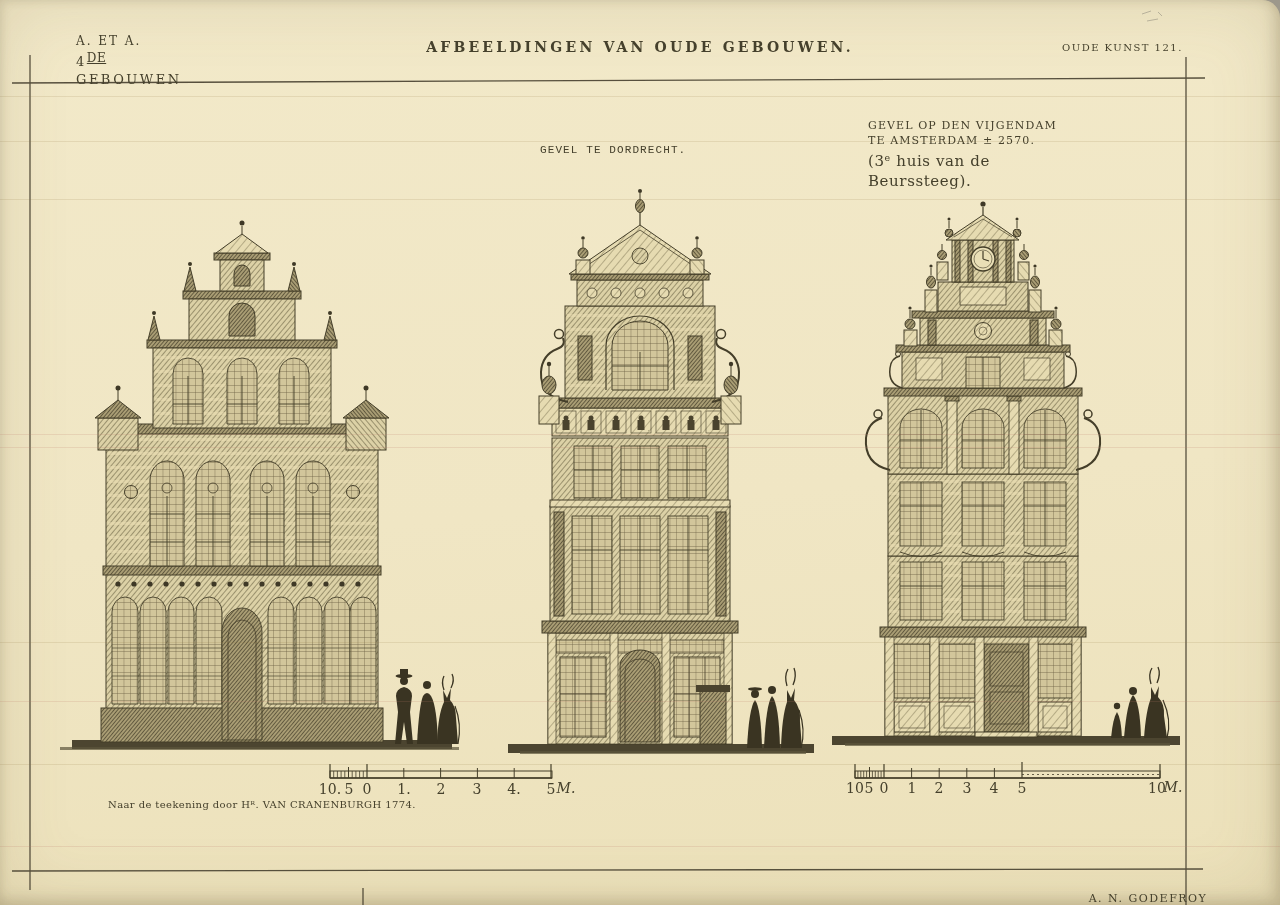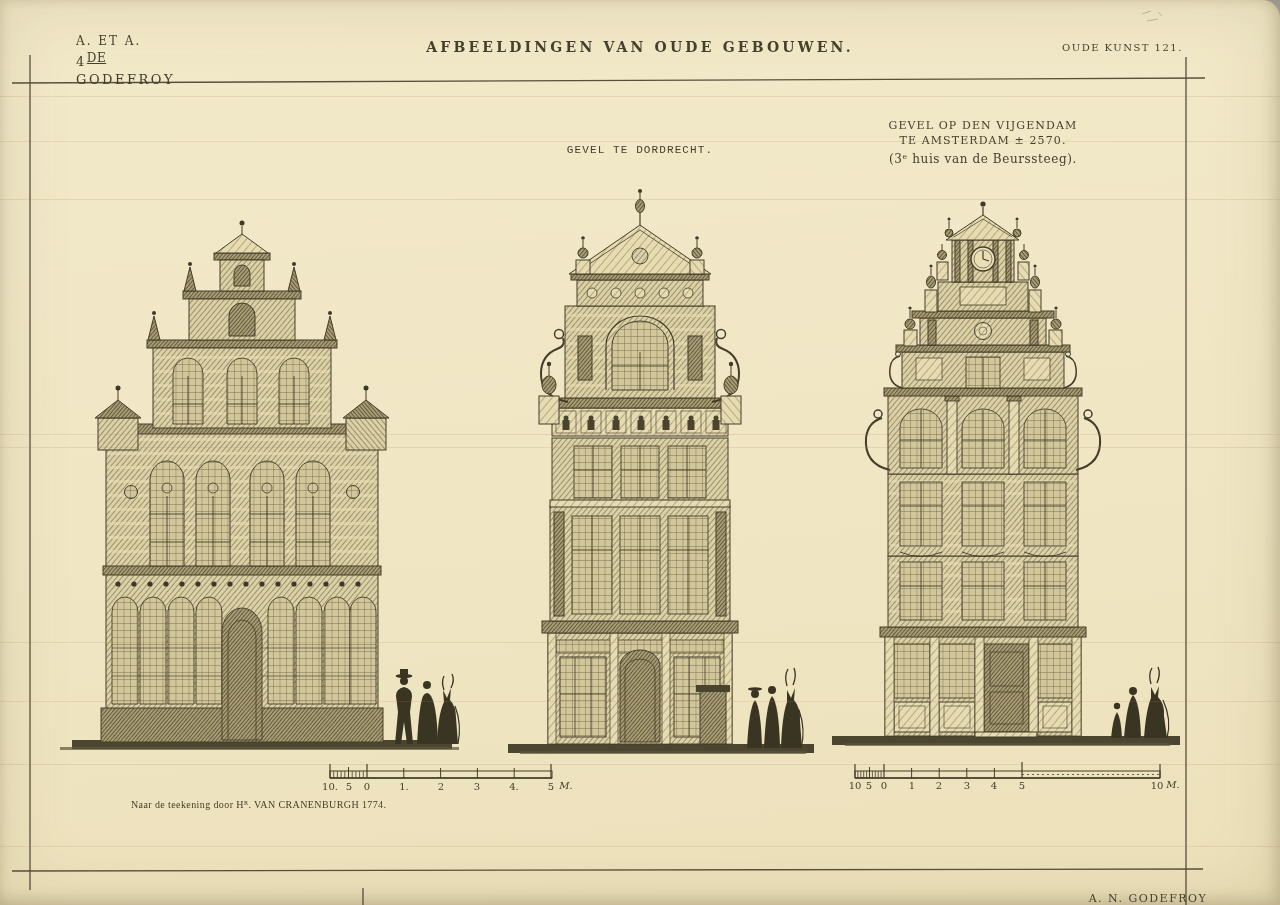--- a/index.html
+++ b/index.html
@@ -7,38 +7,38 @@
     position:relative;width:1280px;height:905px;overflow:hidden;
     background:linear-gradient(175deg,#f2e9c9 0%,#f0e6c4 55%,#ece1ba 100%);
     border-radius:0 18px 0 0;
     box-shadow:inset 0 0 70px rgba(120,100,55,.16),
                inset -6px -6px 14px rgba(100,88,55,.22),
                inset 3px 2px 10px rgba(100,88,55,.10);
     font-family:"DejaVu Serif","Liberation Serif",serif;color:#45402c;
   }
   .art{position:absolute;left:0;top:0;}
   .txt{position:absolute;line-height:1.35;}
-  .center{text-align:center;}
+  .center{}
   .masthead-left{left:36px;top:33px;width:132px;text-align:left;margin-left:40px;}
   .series-line{font-size:12px;letter-spacing:2px;}
   .volume-line{font-size:13px;letter-spacing:2.5px;margin-top:1px;}
   .ord{font-size:12px;vertical-align:4px;text-decoration:underline;letter-spacing:.5px;}
   .main-title{left:0;right:0;top:38px;text-align:center;font-size:14px;font-weight:bold;letter-spacing:3.2px;}
   .plate-label{left:1062px;top:41px;font-size:10px;letter-spacing:1.5px;}
   .caption{font-size:11px;letter-spacing:1.1px;}
   .caption-left{left:105px;top:142px;width:280px;}
   .caption-center{left:540px;top:143px;width:200px;font-family:Liberation Mono, monospace;}
   .caption-right{left:868px;top:119px;width:230px;}
-  .caption .sub{font-size:12px;letter-spacing:.6px;margin-top:2px;}
+  .caption .sub{font-size:15px;letter-spacing:.6px;margin-top:2px;}
   .credit{font-size:10px;letter-spacing:.4px;}
-  .credit-left{left:131px;top:798px;width:330px;font-family:Liberation Serif, serif;}
+  .credit-left{left:108px;top:798px;width:330px;}
   .credit-right{left:855px;top:801px;width:335px;}
   .credit-right div{margin-bottom:2px;}
   .signature{left:1068px;top:892px;width:160px;font-size:11px;letter-spacing:1.5px;text-align:center;}
-  .sl{position:absolute;font-size:10px;transform:translateX(-50%);letter-spacing:0;}
+  .sl{position:absolute;font-size:14px;transform:translateX(-50%);letter-spacing:0;}
   .it{font-style:italic;}
   .age{position:absolute;left:0;right:0;height:1px;background:rgba(190,122,105,.18);pointer-events:none;}
   .age.d{background:rgba(140,112,62,.15);}
 </style>
 </head>
 <body>
 
 <div class="page">
 
 <svg class="art" width="1280" height="905" viewBox="0 0 1280 905">
@@ -554,21 +554,21 @@
     <line x1="966.8" y1="768" x2="966.8" y2="778"></line>
     <line x1="994.4" y1="768" x2="994.4" y2="778"></line>
     <line x1="1022" y1="762" x2="1022" y2="778" stroke-width="1.2"></line>
     <line x1="1022" y1="774.5" x2="1160" y2="774.5" stroke-dasharray="2,3" stroke-width="0.8"></line>
     <line x1="1160" y1="764" x2="1160" y2="778" stroke-width="1.2"></line>
   </g>
 </svg>
 
 <div class="txt masthead-left">
   <div class="series-line">A. ET A.</div>
-  <div class="volume-line"><span>4</span><sup class="ord">DE</sup> <span>GODEFROY</span></div>
+  <div class="volume-line"><span>4</span><sup class="ord">DE</sup> <span>GEBOUWEN</span></div>
 </div>
 
 <div class="txt main-title">AFBEELDINGEN VAN OUDE GEBOUWEN.</div>
 <div class="txt plate-label">OUDE KUNST 121.</div>
 
 
 <div class="txt caption caption-center center">
   <div>GEVEL TE DORDRECHT.</div>
 </div>
 

